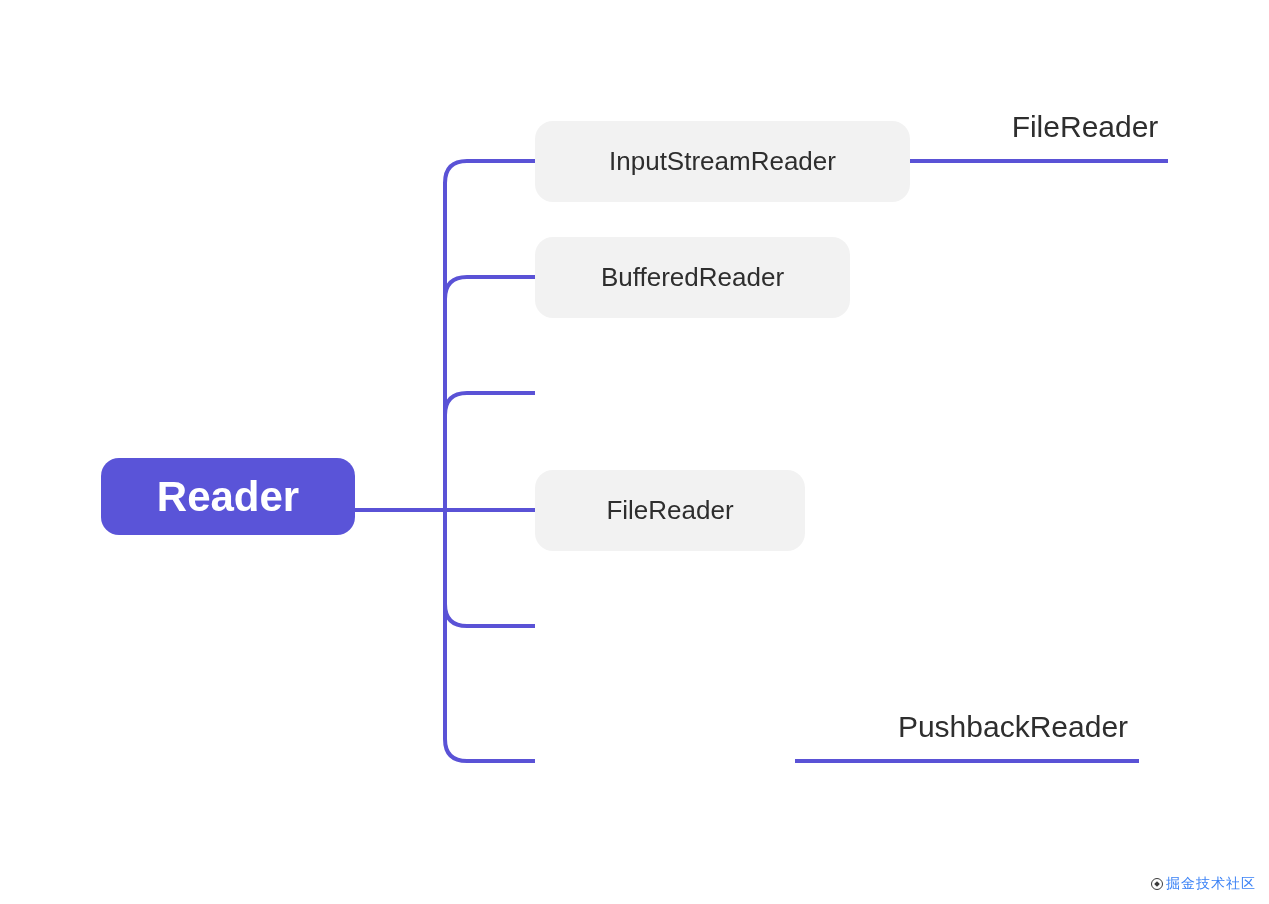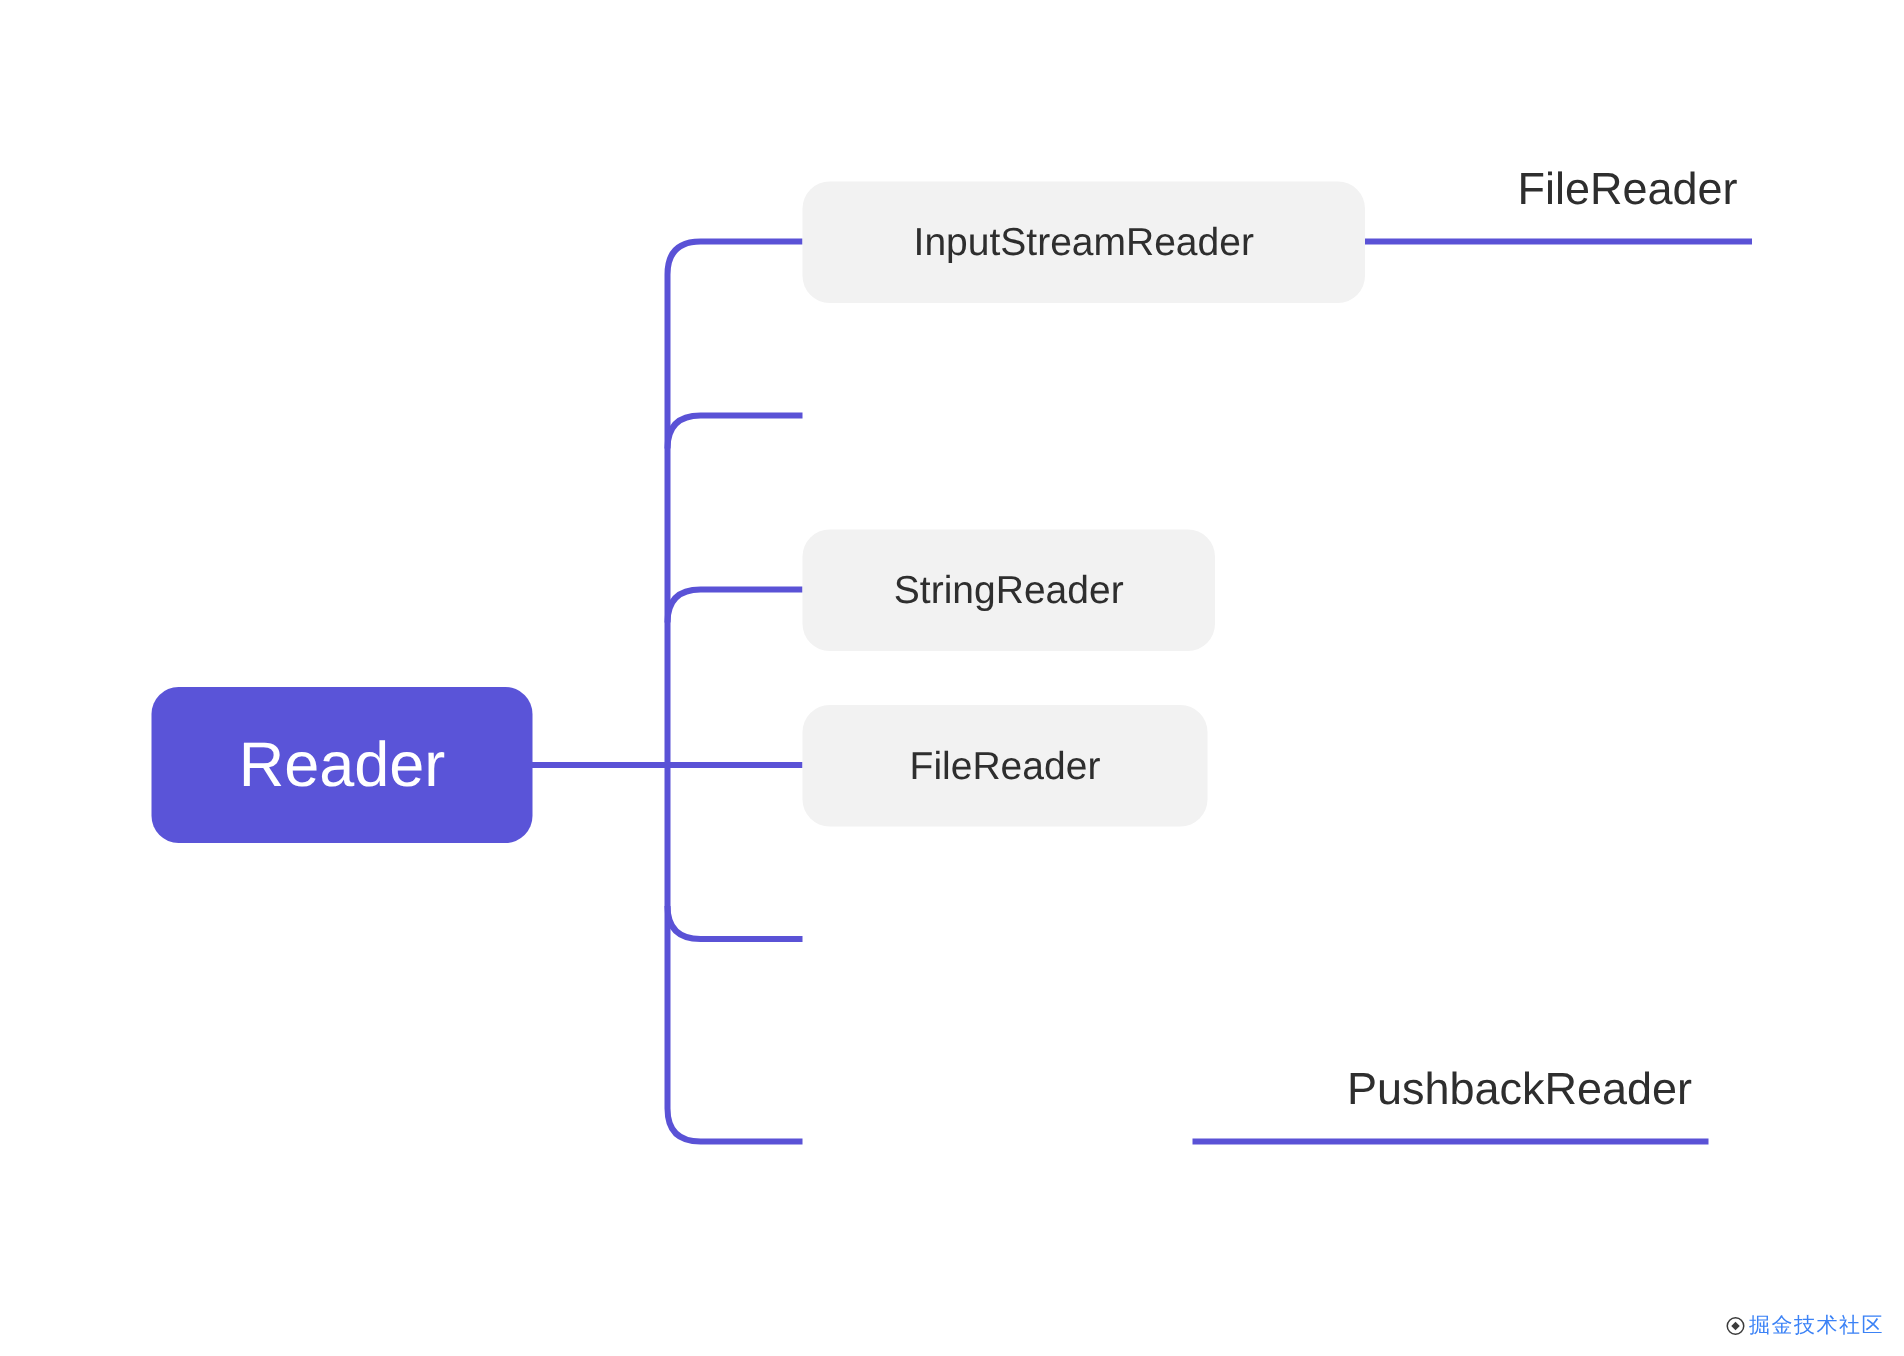--- a/index.html
+++ b/index.html
@@ -31,25 +31,26 @@
   .node {
     position: absolute;
     display: flex;
     align-items: center;
     justify-content: center;
     box-sizing: border-box;
     white-space: nowrap;
   }
   .root-node {
     left: 101px; top: 458px;
-    width: 254px; height: 104px;
+    width: 254px; height: 77px;
     background: #5a54d8;
     color: #ffffff;
     border-radius: 18px;
     font-size: 42px;
+    font-weight: bold;
   }
   .child-node {
     height: 81px;
     background: #f2f2f2;
     color: #2e2e2e;
     border-radius: 18px;
     font-size: 26px;
   }
   .cn-1 { left: 535px; top: 121px; width: 375px; }
   .cn-2 { left: 535px; top: 237px; width: 315px; }
@@ -118,22 +119,22 @@
     <path d="M 795 761 H 1139"></path>
   </svg>
 
   <div class="node root-node">
     <span>Reader</span>
   </div>
 
   <div class="node child-node cn-1">
     <span>InputStreamReader</span>
   </div>
-  <div class="node child-node cn-3">
-    <span>StringReader</span>
+  <div class="node child-node cn-2">
+    <span>BufferedReader</span>
   </div>
   <div class="node child-node cn-4">
     <span>FileReader</span>
   </div>
 
   <div class="leaf-label leaf-2">
     <span>PushbackReader</span>
   </div>
   <div class="leaf-label leaf-1">
     <span>FileReader</span>

